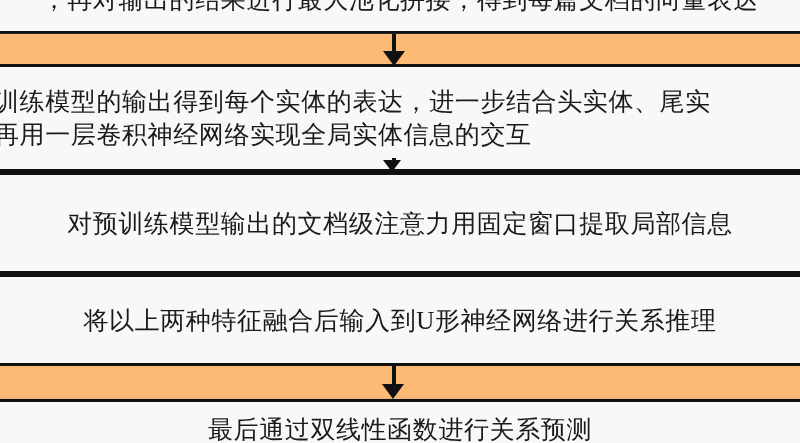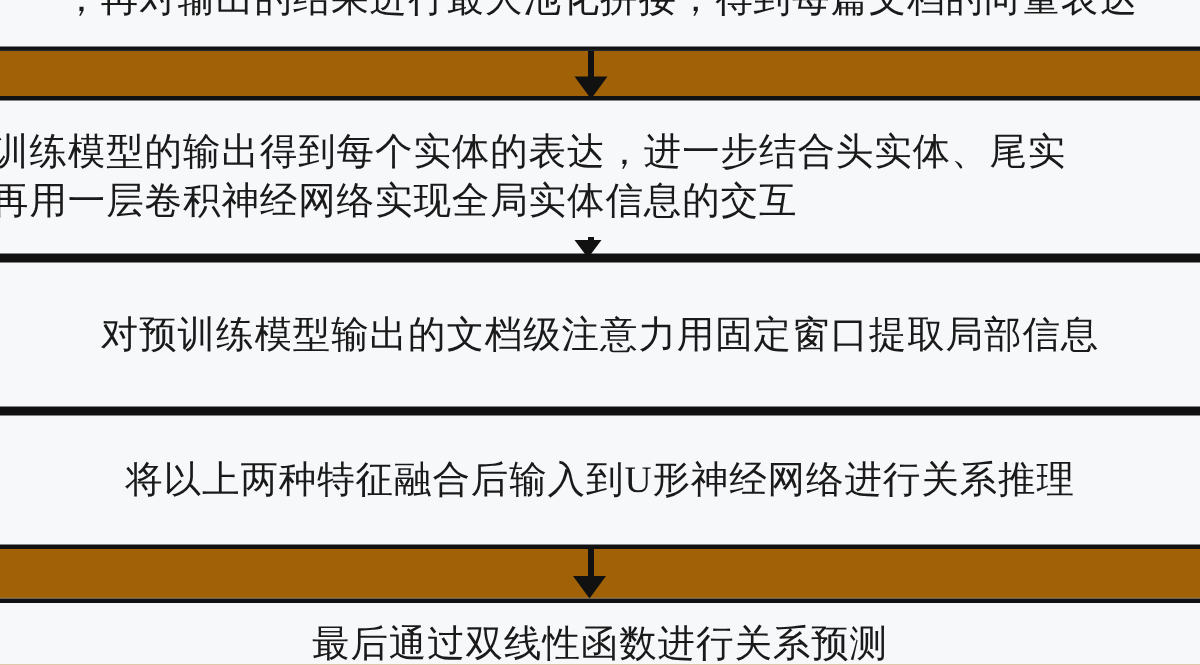--- a/index.html
+++ b/index.html
@@ -5,21 +5,21 @@
   html, body {
     margin: 0;
     padding: 0;
     background: #ffffff;
   }
   #canvas {
     position: relative;
     width: 800px;
     height: 443px;
     overflow: hidden;
-    background: #a16207;
+    background: #fdba74;
     font-family: "Liberation Serif", "DejaVu Serif", serif;
   }
 
   
   .fbox {
     position: absolute;
     left: -6px;
     width: 812px;
     box-sizing: border-box;
     background: #f7f8fa;

